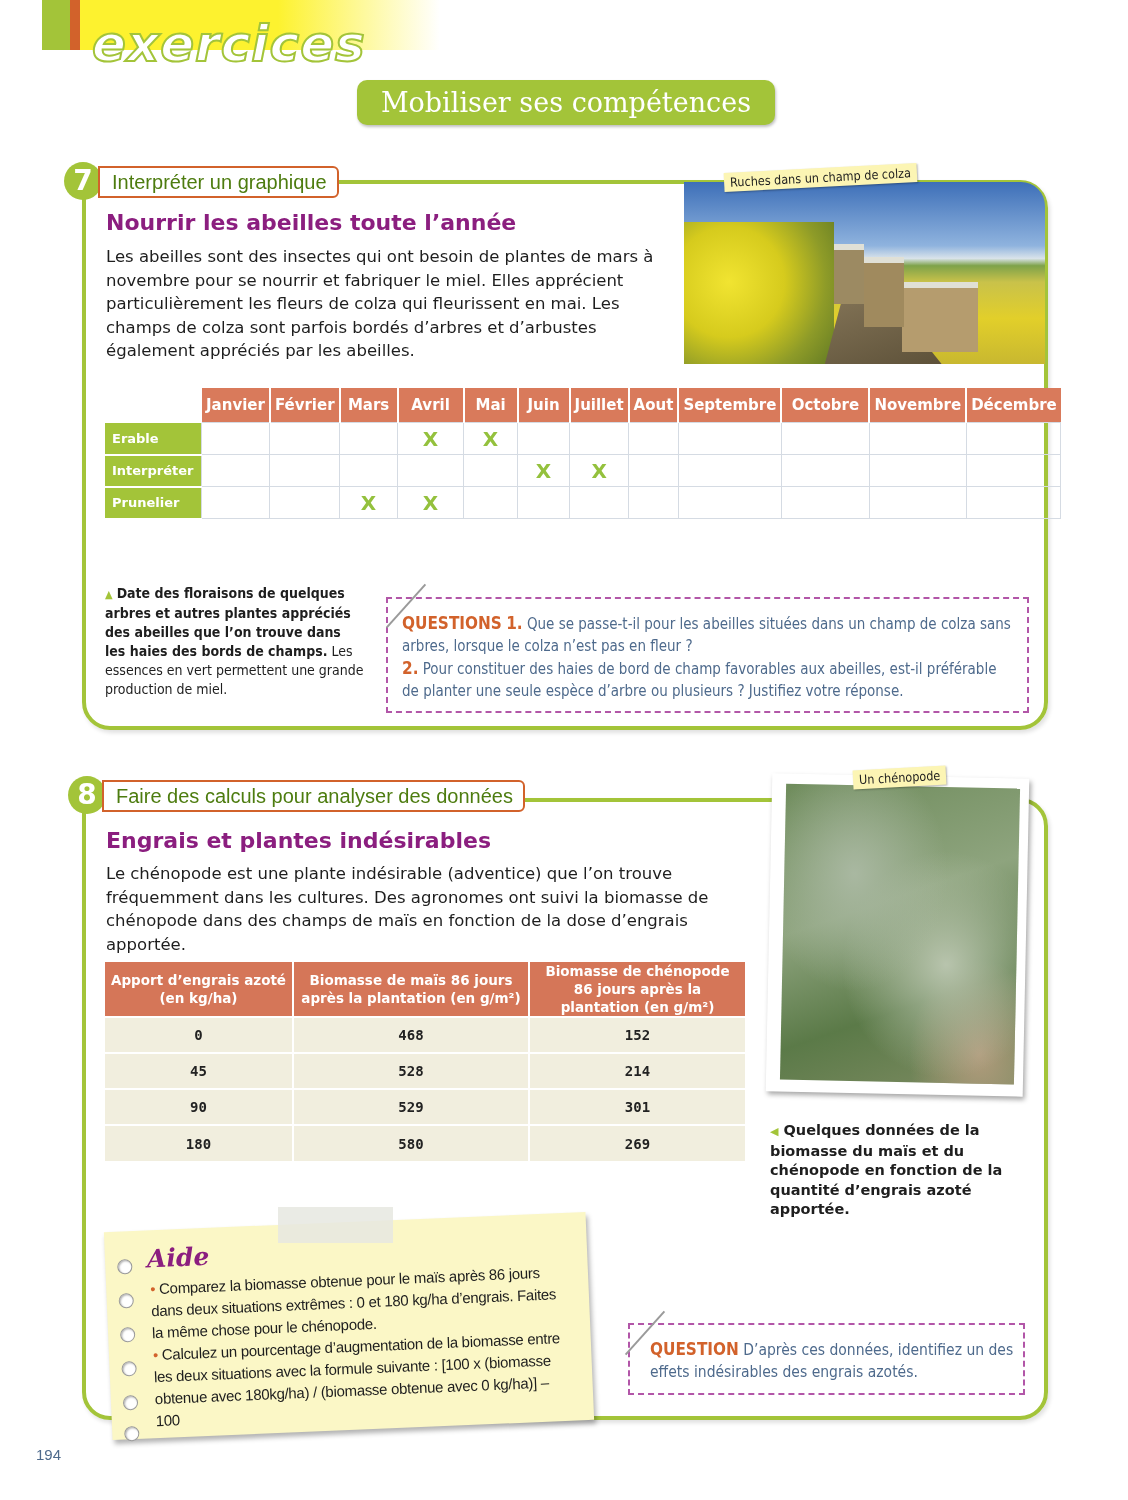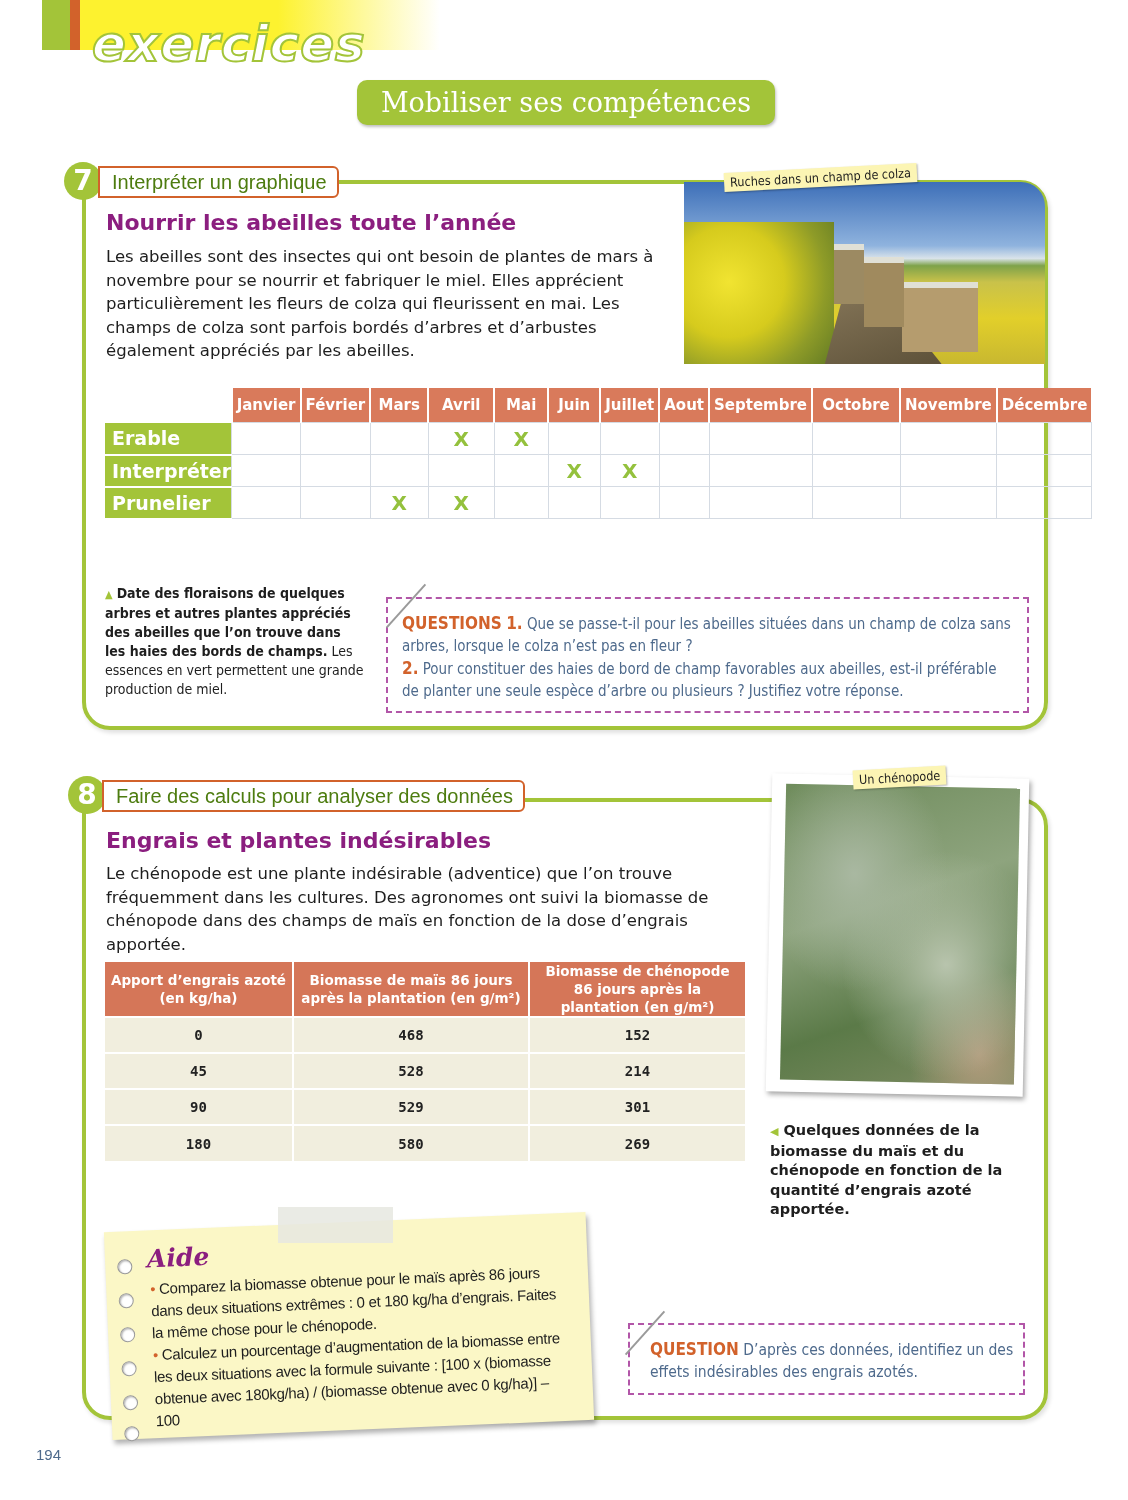--- a/index.html
+++ b/index.html
@@ -47,21 +47,21 @@
     box-shadow: 1px 1px 2px rgba(0,0,0,0.3); font-family: "DejaVu Sans Condensed", "DejaVu Sans", sans-serif; white-space: nowrap; }
   .cap1 { left: 724px; top: 168px; transform: rotate(-3deg); }
 
   
   .flower-table { position: absolute; left: 105px; top: 388px; border-collapse: collapse; }
   .flower-table th { background: #d97a5b; color: #fff; font-size: 15px; font-weight: bold; height: 25px;
     border-left: 2px solid #fff; padding: 8px 4px; font-family: "DejaVu Sans", sans-serif; }
   .flower-table th.empty { background: transparent; border: none; }
   .flower-table td { height: 32px; border: 1.5px solid #d5dbe3; text-align: center; font-weight: bold;
     font-size: 20px; font-family: "DejaVu Sans", sans-serif; }
-  .flower-table td.rowhead { background: #a3c439; color: #fff; text-align: left; font-size: 19px;
+  .flower-table td.rowhead { background: #a3c439; color: #fff; text-align: left; font-size: 13px;
     padding-left: 7px; border: none; border-bottom: 2px solid #fff; }
   .mark-green { color: #94c13d; }
   .mark-blue { color: #3a5a9e; }
 
   .legend1 { position: absolute; left: 105px; top: 584px; width: 260px; font-size: 14px; line-height: 19px;
     font-family: "DejaVu Sans Condensed", "DejaVu Sans", sans-serif; }
   .legend1 b { font-weight: bold; }
   .tri-green { color: #a3c439; font-size: 11px; }
 
   

